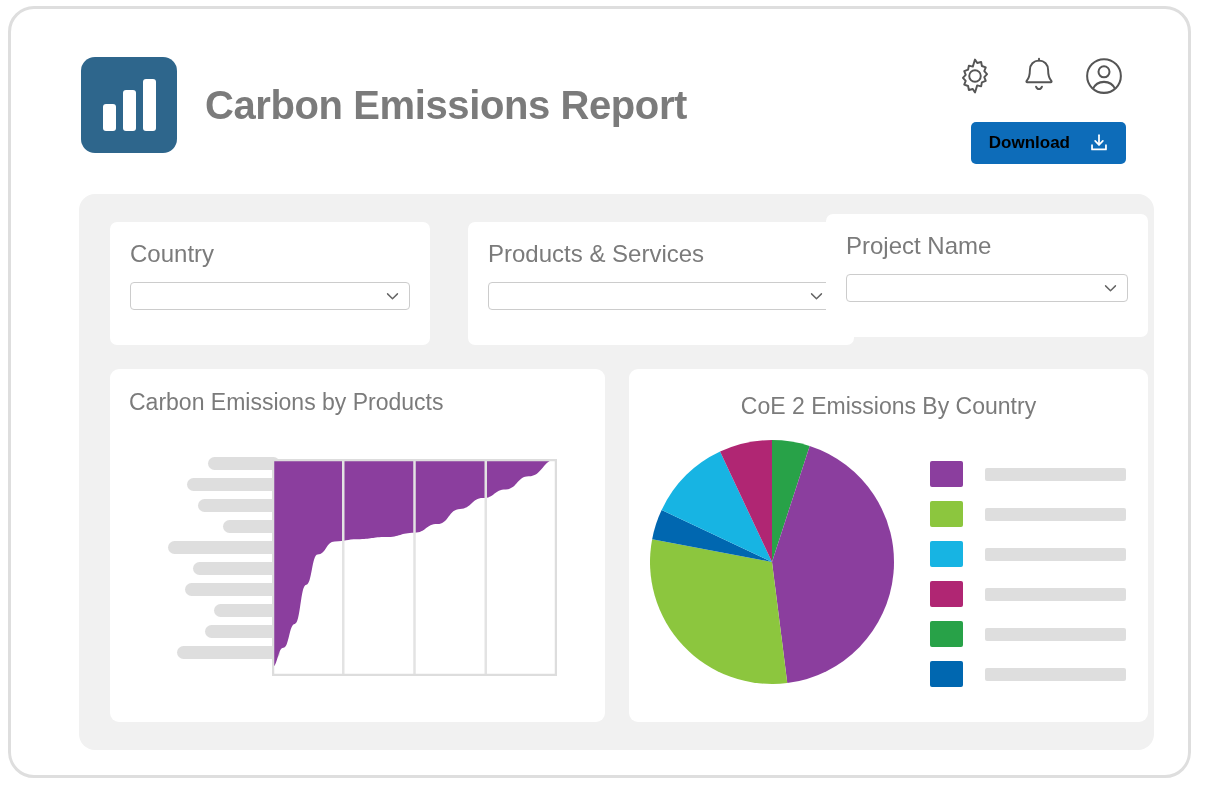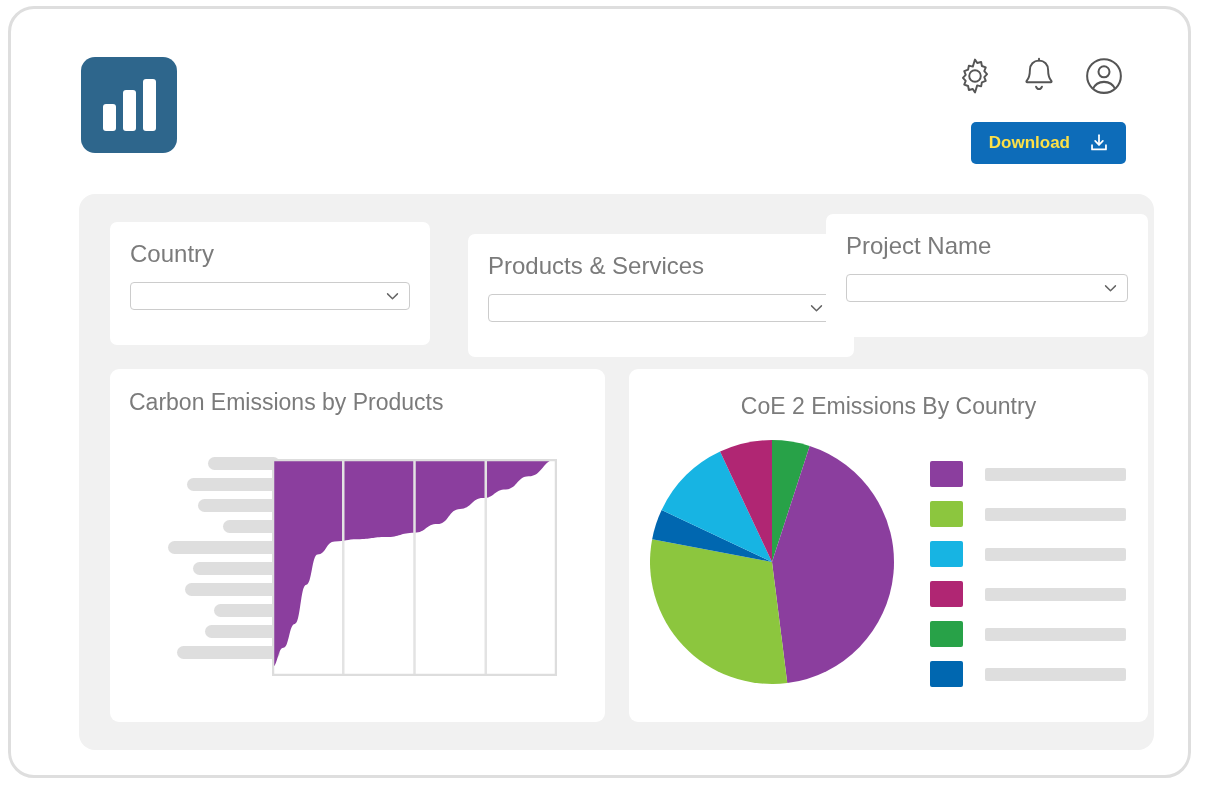--- a/index.html
+++ b/index.html
@@ -89,21 +89,21 @@
   .hicon svg { display: block; }
 
   .download-btn {
     position: absolute;
     right: 62px;
     top: 113px;
     height: 42px;
     background: #0D6CB9;
     border: none;
     border-radius: 5px;
-    color: #fde047;
+    color: #000000;
     font-size: 17px;
     font-weight: bold;
     font-family: "Liberation Sans", sans-serif;
     padding: 0 16px 0 18px;
     display: flex;
     align-items: center;
     gap: 18px;
     cursor: pointer;
   }
 
@@ -126,21 +126,21 @@
     height: 160px;
   }
   .filter-card {
     position: absolute;
     background: #ffffff;
     border-radius: 7px;
     box-sizing: border-box;
     padding: 18px 20px 4px 20px;
   }
   .filter-card.c1 { left: 31px;  top: 28px; width: 320px; height: 123px; }
-  .filter-card.c2 { left: 389px; top: 28px; width: 386px; height: 123px; margin-top: 12px; }
+  .filter-card.c2 { left: 389px; top: 28px; width: 386px; height: 123px; }
   .filter-card.c3 { left: 747px; top: 20px; width: 322px; height: 123px; }
 
   .filter-label {
     font-size: 24px;
     color: #7b7b7b;
     white-space: nowrap;
     margin-bottom: 14px;
   }
   .filter-select {
     position: relative;
@@ -243,20 +243,21 @@
   <div class="header">
 
     <div class="brand">
       <div class="logo-tile">
         <span class="logo-bars">
           <i></i>
           <i></i>
           <i></i>
         </span>
       </div>
+      <div class="page-title">Carbon Emissions Report</div>
     </div>
 
     <div class="header-icons">
       <span class="hicon">
         <svg width="42" height="42" viewBox="0 0 24 24" fill="none" stroke="#555" stroke-width="1.1">
           <circle cx="12" cy="12" r="3.3"></circle>
           <path d="M12 2.6l1.25 1.95 2.25-.55.45 2.3 2.2.8-.85 2.15 1.6 1.7-1.6 1.7.85 2.15-2.2.8-.45 2.3-2.25-.55L12 21.4l-1.25-1.95-2.25.55-.45-2.3-2.2-.8.85-2.15-1.6-1.7 1.6-1.7-.85-2.15 2.2-.8.45-2.3 2.25.55z" stroke-linejoin="round"></path>
         </svg>
       </span>
       <span class="hicon">

